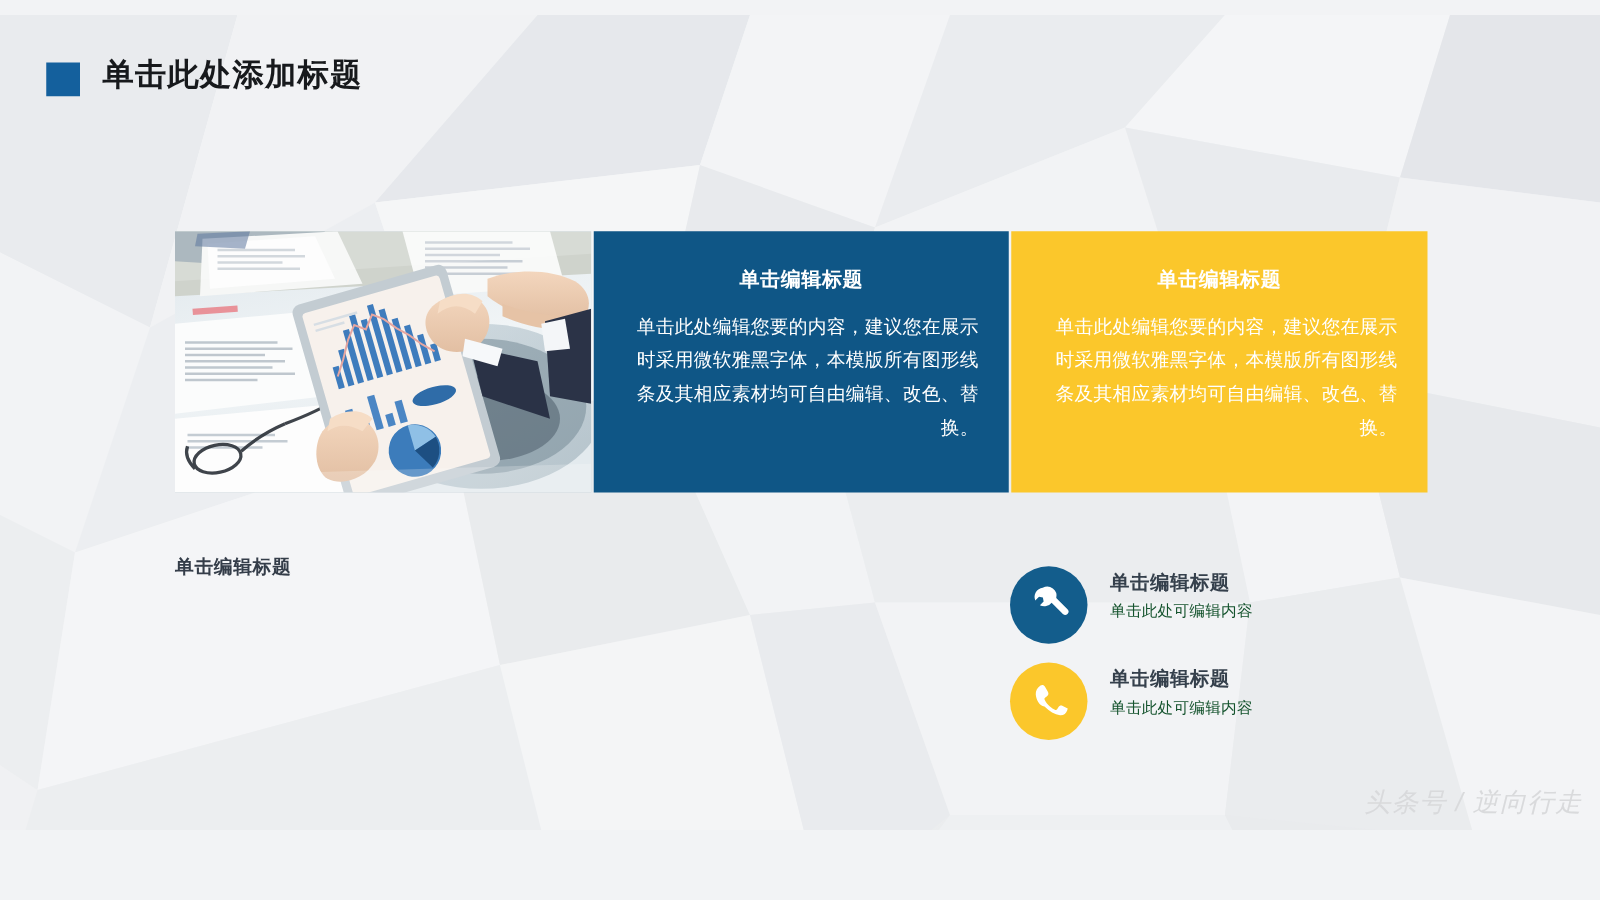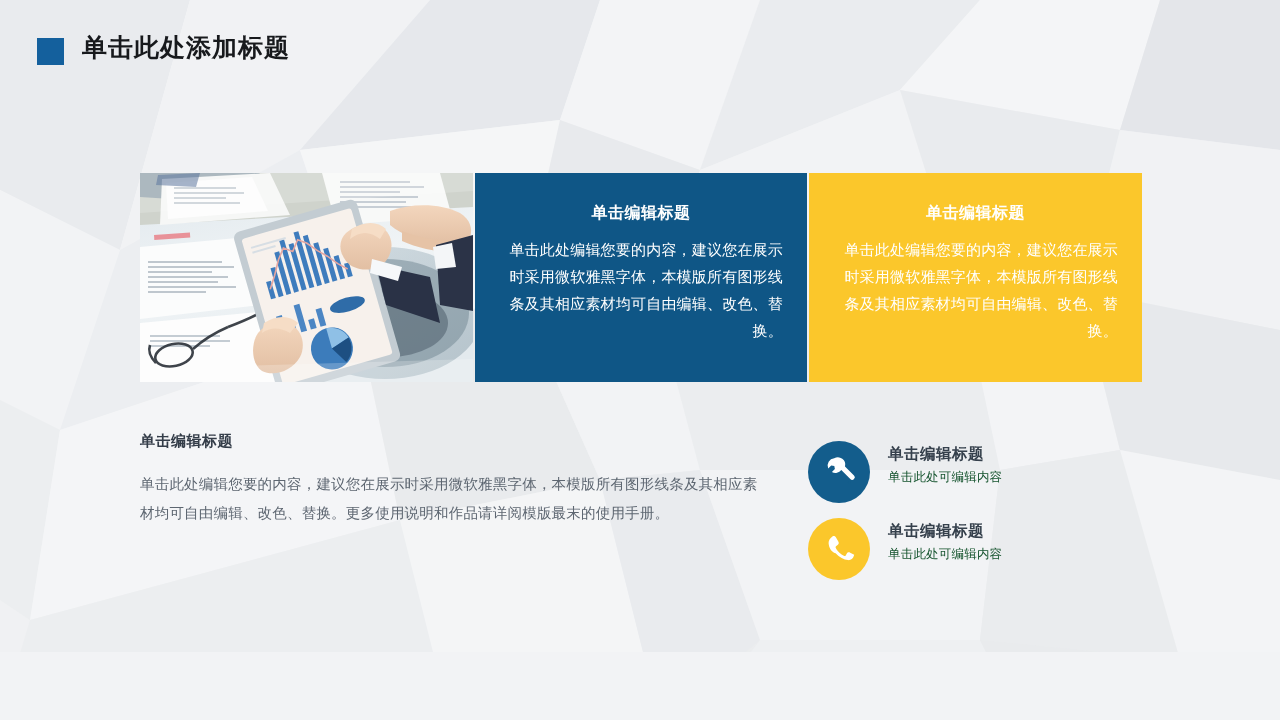--- a/index.html
+++ b/index.html
@@ -9,20 +9,21 @@
   }
   body {
     font-family: "Liberation Sans", "DejaVu Sans", sans-serif;
     background: #f2f3f5;
   }
   #slide {
     position: relative;
     width: 1280px; height: 652px;
     background: #eff0f2;
     overflow: hidden;
+    margin-top: 12px;
   }
   
   #bg-poly {
     position: absolute; inset: 0;
     width: 1280px; height: 720px;
   }
   
   #header-marker {
     position: absolute;
     left: 37px; top: 38px;
@@ -339,21 +340,20 @@
     <div class="card-body">单击此处编辑您要的内容，建议您在展示时采用微软雅黑字体，本模版所有图形线条及其相应素材均可自由编辑、改色、替换。</div>
   </div>
 
   <div class="card" id="card-yellow">
     <div class="card-heading">单击编辑标题</div>
     <div class="card-body">单击此处编辑您要的内容，建议您在展示时采用微软雅黑字体，本模版所有图形线条及其相应素材均可自由编辑、改色、替换。</div>
   </div>
 
   <div id="lower-left">
     <div id="lower-left-heading">单击编辑标题</div>
-    <div id="lower-left-body">单击此处编辑您要的内容，建议您在展示时采用微软雅黑字体，本模版所有图形线条及其相应素材均可自由编辑、改色、替换。更多使用说明和作品请详阅模版最末的使用手册。</div>
   </div>
 
   <div class="icon-row" id="icon-row-1">
     <div class="icon-circle">
       <svg width="34" height="34" viewBox="0 0 34 34">
         <path d="M12.2 3.2 a7.4 7.4 0 0 0 -6.0 10.2 l3.0 -3.0 3.1 0.6 0.6 3.1 -3.0 3.0 a7.4 7.4 0 0 0 9.4 -2.0 l9.0 9.0 a2.6 2.6 0 0 0 3.7 -3.7 l-9.0 -9.0 a7.4 7.4 0 0 0 -10.8 -8.2 z" fill="#ffffff"></path>
         <circle cx="27.4" cy="27.4" r="1.5" fill="#135d8c"></circle>
       </svg>
     </div>
     <div class="icon-text">
@@ -367,14 +367,15 @@
       <svg width="32" height="32" viewBox="0 0 32 32">
         <path d="M9.4 3.4 c1.4 -0.9 2.8 -0.4 3.6 1.0 l2.3 4.0 c0.8 1.4 0.5 2.7 -0.7 3.6 l-1.6 1.2 c-0.5 0.4 -0.6 0.9 -0.3 1.5 0.9 1.9 2.3 3.7 4.0 5.2 1.5 1.4 3.0 2.4 4.6 3.0 0.6 0.2 1.1 0.0 1.4 -0.5 l1.0 -1.7 c0.8 -1.3 2.1 -1.7 3.5 -1.0 l4.0 2.0 c0.0 0.0 0.0 0.0 0.0 0.0 l-0.4 1.4 c-0.8 2.6 -3.1 4.3 -5.8 4.0 -4.2 -0.5 -8.6 -3.0 -12.4 -6.9 C8.3 19.3 5.9 14.6 5.6 10.3 5.4 7.6 7.0 5.1 9.4 3.4 z" fill="#ffffff"></path>
       </svg>
     </div>
     <div class="icon-text">
       <div class="icon-heading">单击编辑标题</div>
       <div class="icon-sub">单击此处可编辑内容</div>
     </div>
   </div>
 
+  <div id="watermark">头条号 / 逆向行走</div>
 
 </div>
 
 </body></html>

